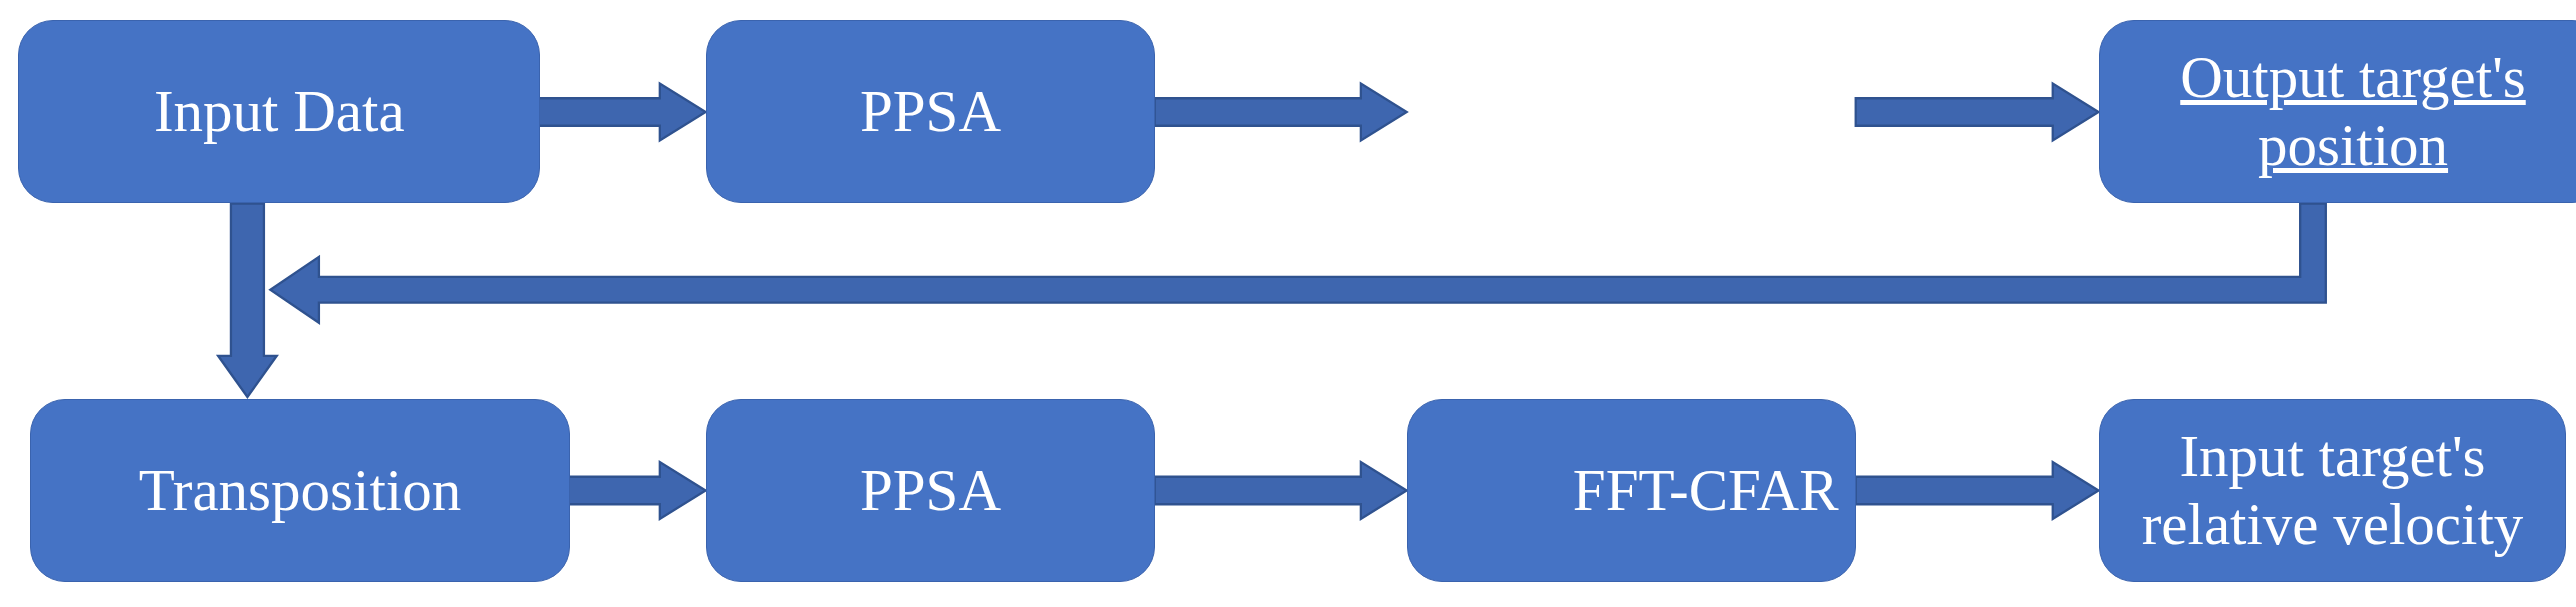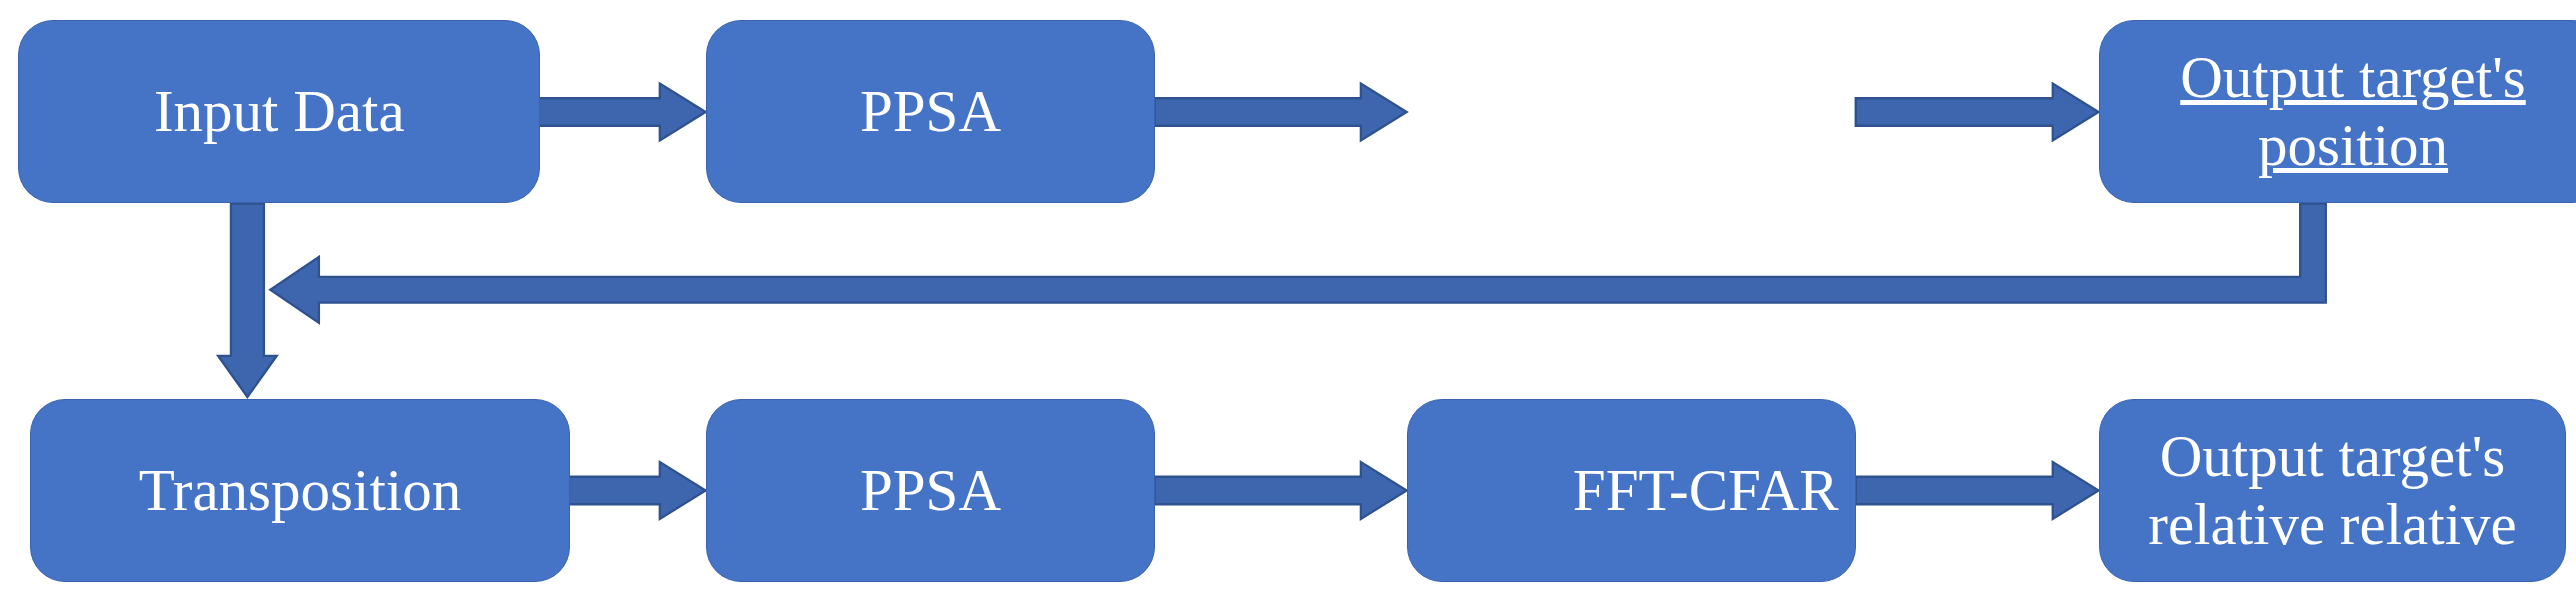--- a/index.html
+++ b/index.html
@@ -92,17 +92,17 @@
   <div class="node row2 n-transposition">
     <span>Transposition</span>
   </div>
   <div class="node row2 n-ppsa-2">
     <span>PPSA</span>
   </div>
   <div class="node row2 n-fft-cfar">
     <span>FFT-CFAR</span>
   </div>
   <div class="node row2 n-output-velocity">
-    <span>Output target's relative relative</span>
+    <span>Input target's relative velocity</span>
   </div>
 
 </div>
 
 
 </body></html>

